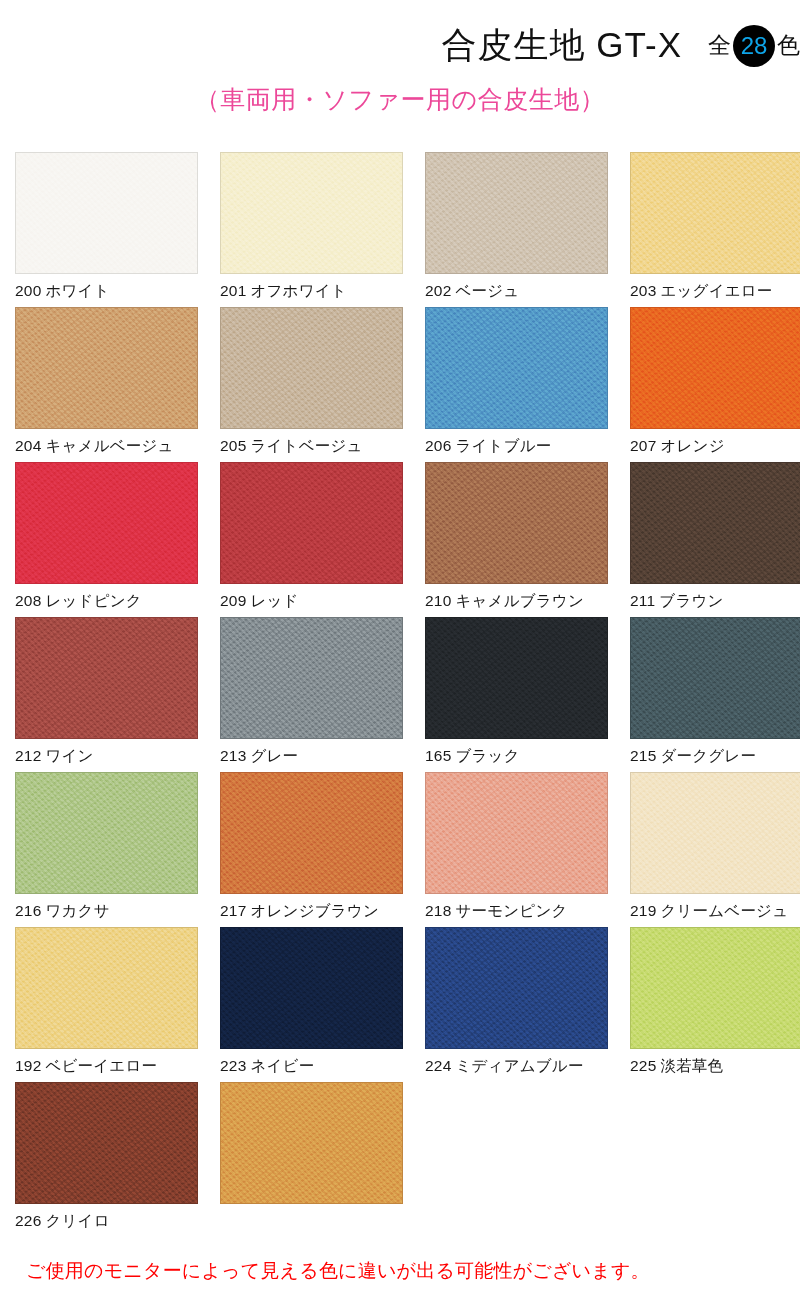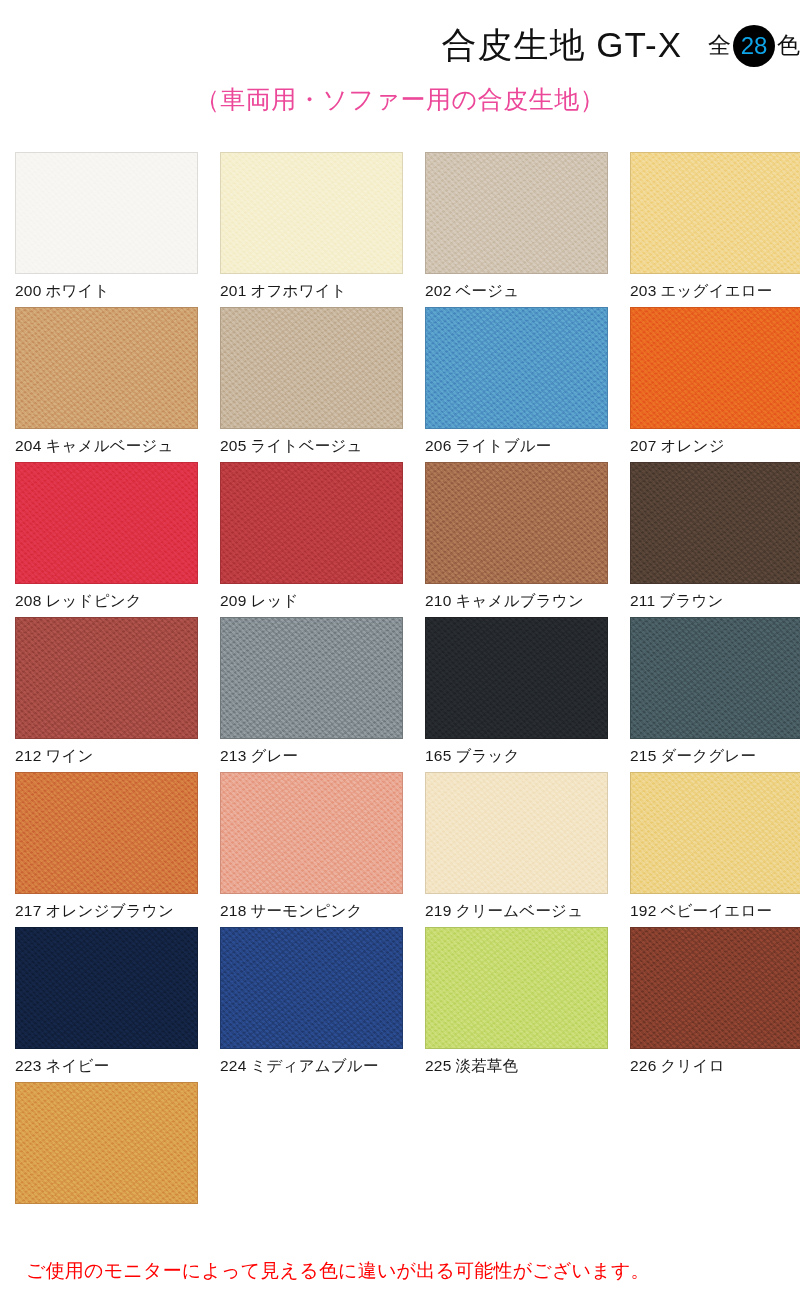--- a/index.html
+++ b/index.html
@@ -152,20 +152,24 @@
       </div>
       <div class="cell">
         <div class="swatch" style="background: rgb(34, 38, 42);"></div>
         <div class="label"><span class="num">165</span><span>ブラック</span></div>
       </div>
       <div class="cell">
         <div class="swatch" style="background: rgb(65, 84, 90);"></div>
         <div class="label"><span class="num">215</span><span>ダークグレー</span></div>
       </div>
       <div class="cell">
+        <div class="swatch" style="background: rgb(168, 194, 127);"></div>
+        <div class="label"><span class="num">216</span><span>ワカクサ</span></div>
+      </div>
+      <div class="cell">
         <div class="swatch" style="background: rgb(207, 111, 58);"></div>
         <div class="label"><span class="num">217</span><span>オレンジブラウン</span></div>
       </div>
       <div class="cell">
         <div class="swatch" style="background: rgb(232, 159, 136);"></div>
         <div class="label"><span class="num">218</span><span>サーモンピンク</span></div>
       </div>
       <div class="cell">
         <div class="swatch" style="background: rgb(242, 226, 192);"></div>
         <div class="label"><span class="num">219</span><span>クリームベージュ</span></div>

